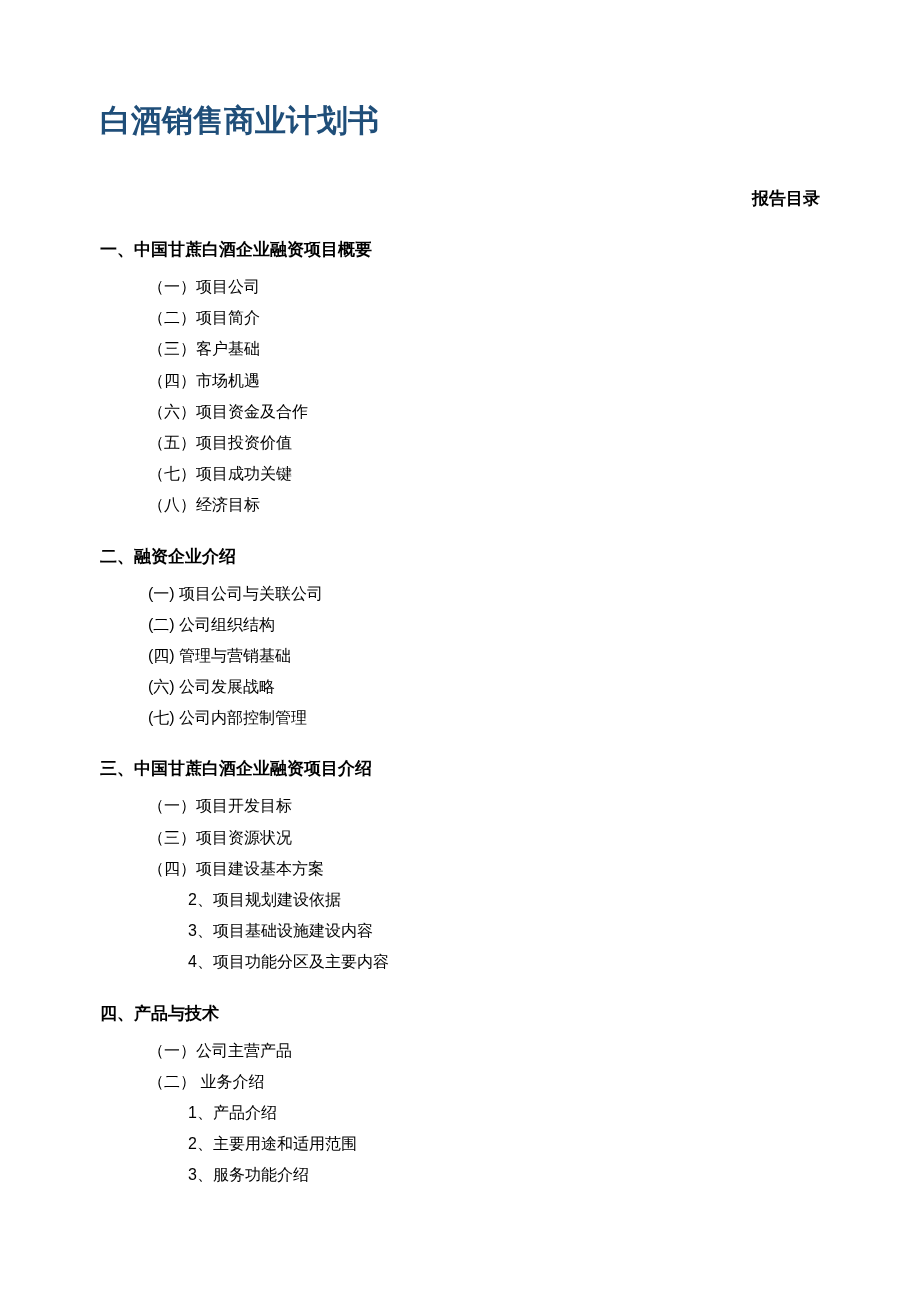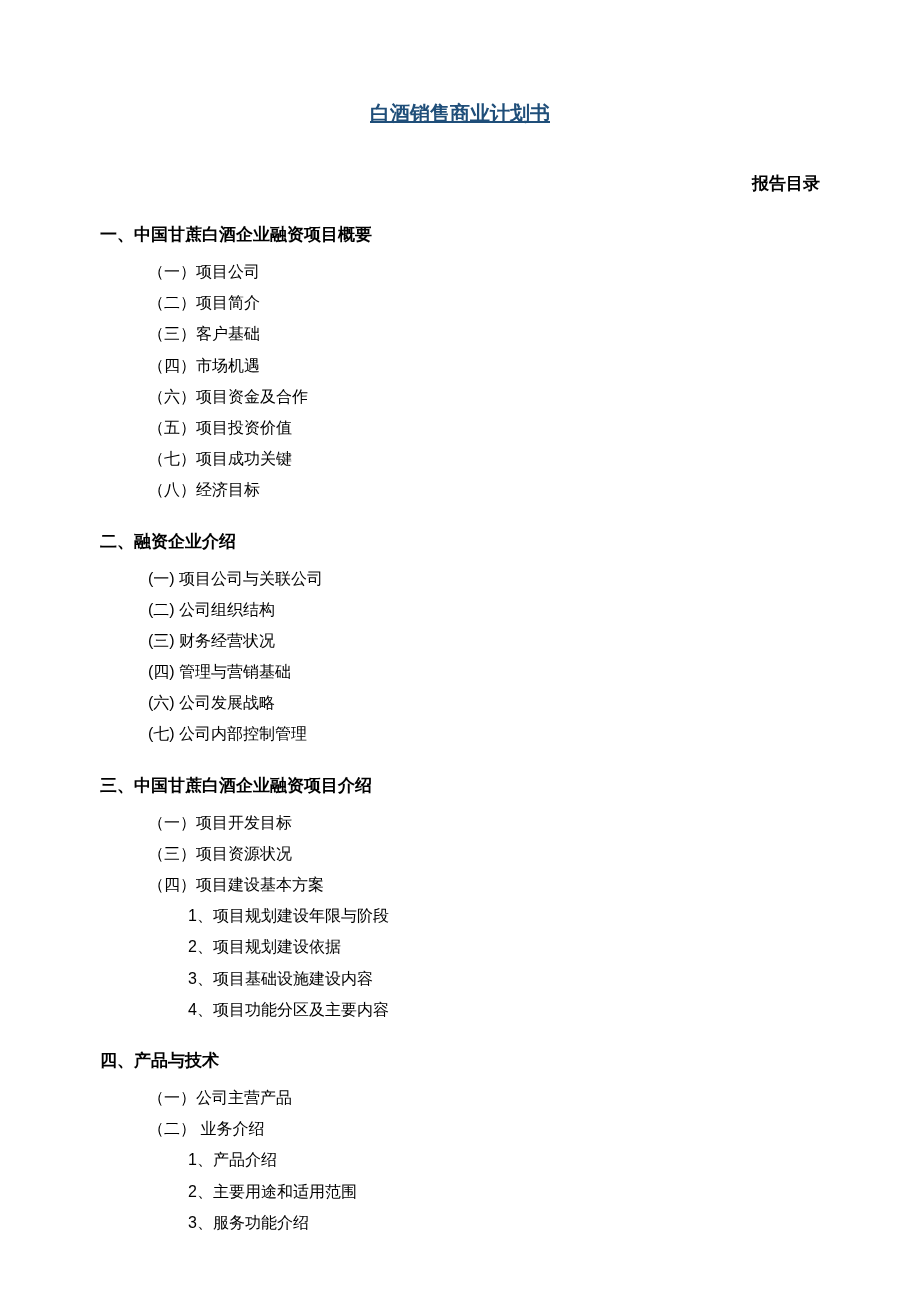--- a/index.html
+++ b/index.html
@@ -9,26 +9,24 @@
     }
     body {
       width: 920px;
       min-height: 1302px;
       background: #ffffff;
       font-family: "Microsoft YaHei", "SimSun", sans-serif;
       padding: 100px 100px 60px 100px;
       color: #000000;
     }
     .title {
-      text-align: center;
-      font-size: 20px;
+      font-size: 31px;
       font-weight: bold;
       color: #1f4e79;
       margin-bottom: 45px;
-      text-decoration: underline;
     }
     .toc-header {
       font-size: 17px;
       font-weight: bold;
       color: #000000;
       margin-bottom: 28px;
       text-align: right;
     }
     .section {
       margin-bottom: 24px;
@@ -70,32 +68,30 @@
   <div class="sub-item">（六）项目资金及合作</div>
   <div class="sub-item">（五）项目投资价值</div>
   <div class="sub-item">（七）项目成功关键</div>
   <div class="sub-item">（八）经济目标</div>
 </div>
 
 <div class="section">
   <div class="section-heading">二、融资企业介绍</div>
   <div class="sub-item">(一) 项目公司与关联公司</div>
   <div class="sub-item">(二) 公司组织结构</div>
-  <div class="sub-item">(三) 财务经营状况</div>
   <div class="sub-item">(四) 管理与营销基础</div>
   <div class="sub-item">(六) 公司发展战略</div>
   <div class="sub-item">(七) 公司内部控制管理</div>
 </div>
 
 <div class="section">
   <div class="section-heading">三、中国甘蔗白酒企业融资项目介绍</div>
   <div class="sub-item">（一）项目开发目标</div>
   <div class="sub-item">（三）项目资源状况</div>
   <div class="sub-item">（四）项目建设基本方案</div>
-  <div class="sub-sub-item">1、项目规划建设年限与阶段</div>
   <div class="sub-sub-item">2、项目规划建设依据</div>
   <div class="sub-sub-item">3、项目基础设施建设内容</div>
   <div class="sub-sub-item">4、项目功能分区及主要内容</div>
 </div>
 
 <div class="section">
   <div class="section-heading">四、产品与技术</div>
   <div class="sub-item">（一）公司主营产品</div>
   <div class="sub-item">（二） 业务介绍</div>
   <div class="sub-sub-item">1、产品介绍</div>

